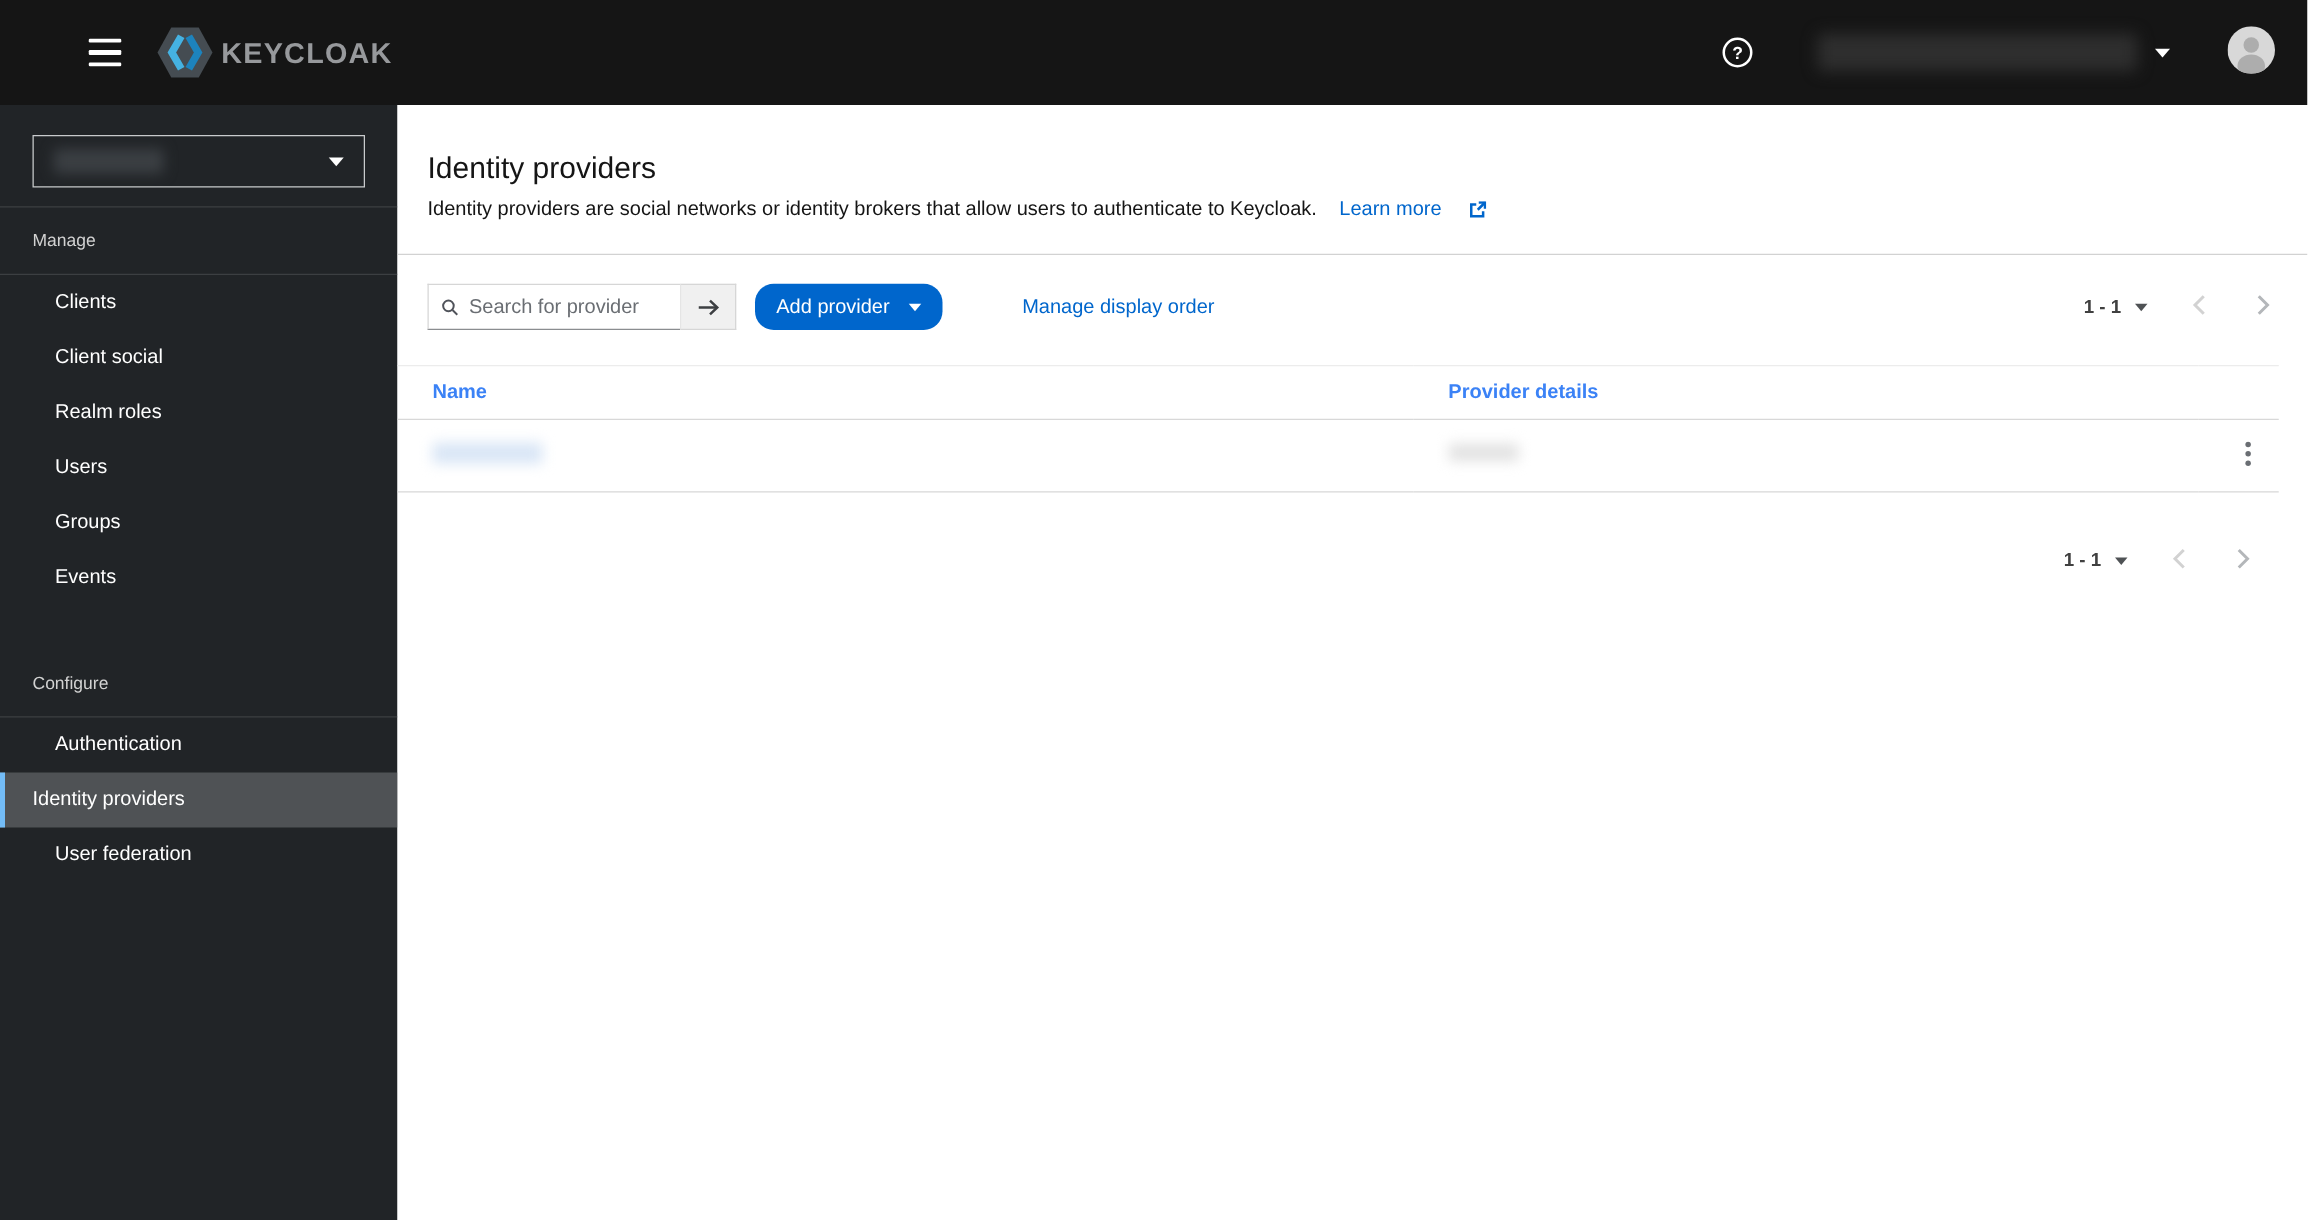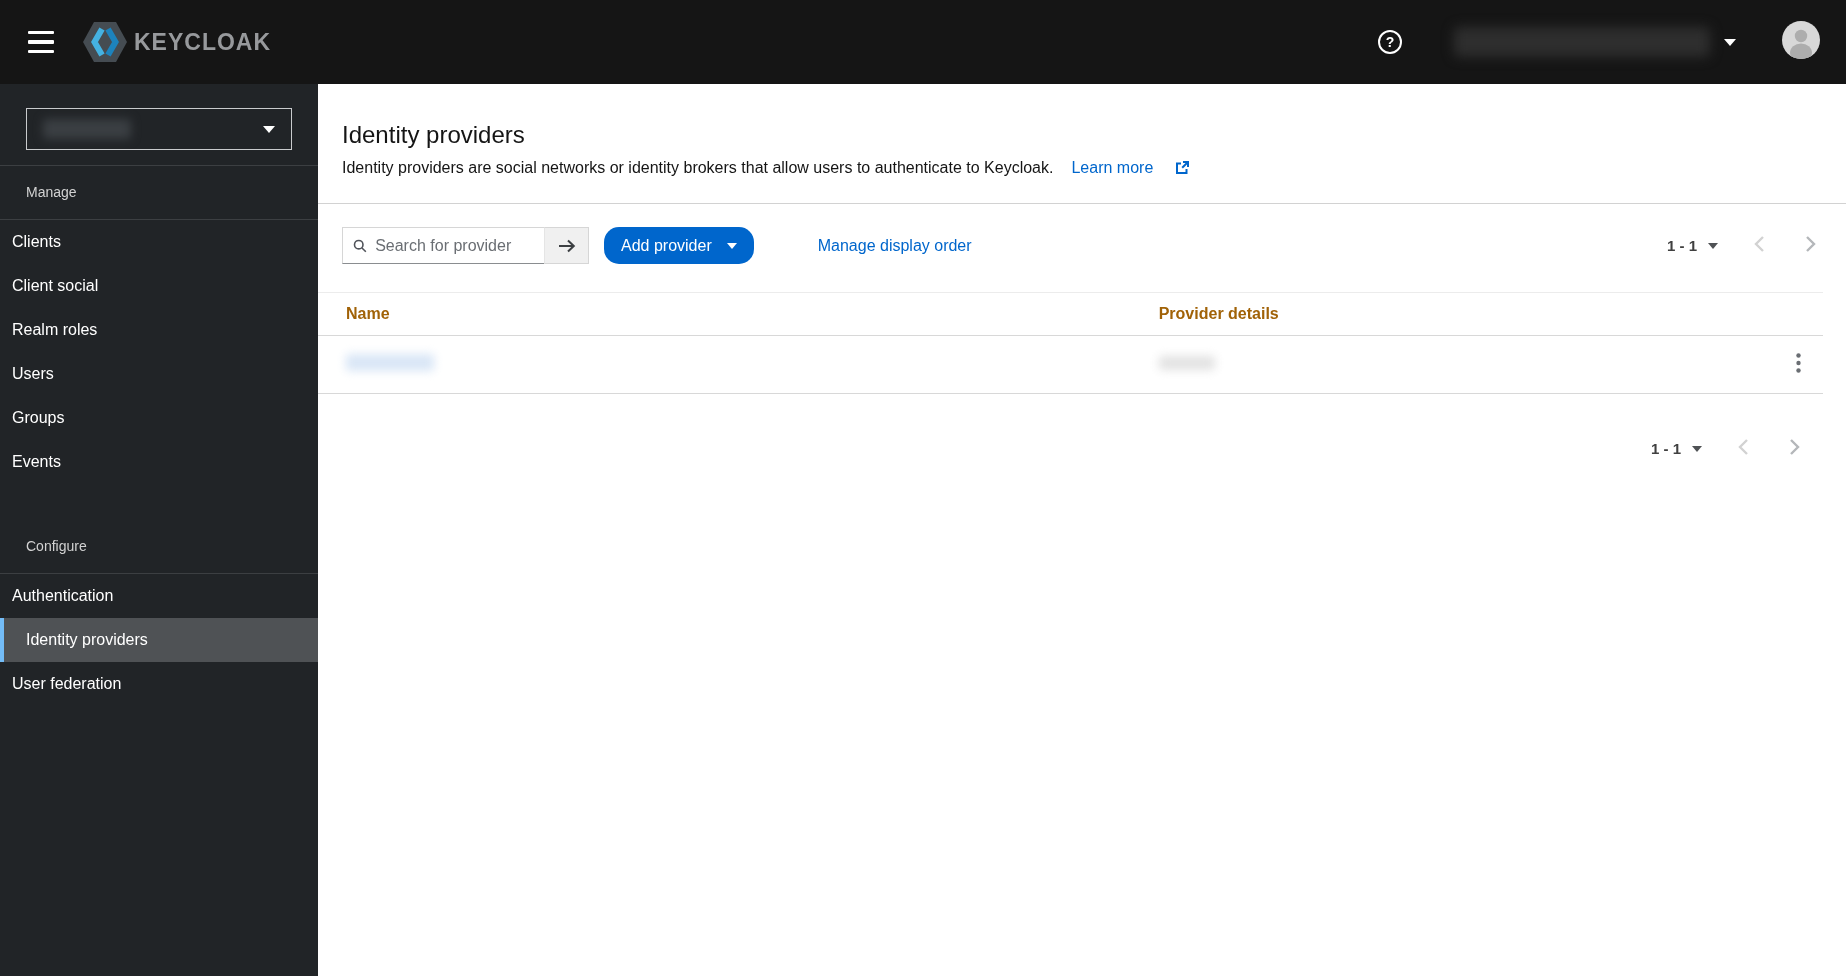--- a/index.html
+++ b/index.html
@@ -3,21 +3,21 @@
 <meta charset="utf-8">
 <style>
   * { box-sizing: border-box; }
   html,body { margin:0; padding:0; }
   body {
     width:1846px; height:976px; overflow:hidden;
     font-family:"Liberation Sans", sans-serif;
     background:#fff; color:#151515;
   }
   
-  .masthead { height:84px; background:#151515; display:flex; align-items:center; }
+  .masthead { height:84px; background:#151515; display:flex; align-items:center;padding-left:43px; }
   .hamburger { margin-left:28px; width:26px; cursor:pointer; background:none; border:none; padding:0; }
   .hamburger span { display:block; height:3.5px; background:#fff; margin:6px 0; border-radius:1px; }
   .brand { display:flex; align-items:center; margin-left:28px; gap:6px; }
   .brand-text { color:#97999c; font-size:23px; font-weight:bold; letter-spacing:1px; }
   .head-right { margin-left:auto; display:flex; align-items:center; }
   .help-btn { width:24px; height:24px; border-radius:50%; border:2px solid #fff; background:transparent;
     color:#fff; font-size:14px; font-weight:bold; display:flex; align-items:center; justify-content:center;
     cursor:pointer; padding:0; line-height:1; }
   .user-menu { display:flex; align-items:center; background:none; border:none; padding:0; cursor:pointer; }
   .user-redact { margin-left:52px; width:256px; height:30px; border-radius:5px; background:#2e2e2e; filter:blur(6px); }
@@ -28,21 +28,21 @@
   .shell { display:flex; height:892px; }
   
   .sidebar { width:318px; flex-shrink:0; background:#212427; color:#fff; }
   .realm-selector { margin:24px 26px 0; height:42px; border:1px solid #c9cbcd; display:flex;
     align-items:center; justify-content:space-between; padding:0 16px; cursor:pointer; background:transparent; width:266px; }
   .realm-redact { width:88px; height:20px; border-radius:3px; background:#3b3f43; filter:blur(5px); }
   .realm-selector .caret-down { margin-left:0; border-top-width:7px; }
   .nav-div { border:none; border-top:1px solid #3c3f42; margin:15px 0 0 0; }
   .nav-section-title { padding:18px 0 0 26px; font-size:14px; color:#d2d2d2; }
   .nav-div2 { border:none; border-top:1px solid #3c3f42; margin:19px 0 0 0; }
-  .nav-item { height:44px; display:flex; align-items:center; padding-left:12px; font-size:16px;
+  .nav-item { height:44px; display:flex; align-items:center; padding-left:44px; font-size:16px;
     color:#fff; cursor:pointer; }
   .nav-item.selected { background:#4f5255; border-left:4px solid #73bcf7; padding-left:22px; }
   .section-configure { margin-top:36px; }
   
   .main { flex:1; background:#fff; display:flex; flex-direction:column; }
   .page-header { padding:36px 24px 26px 24px; border-bottom:1px solid #d2d2d2; }
   .page-title { font-size:24px; font-weight:500; line-height:29px; margin:0; color:#151515; }
   .page-desc-row { margin-top:10px; font-size:16px; display:flex; align-items:baseline; }
   .learn-more { color:#0066cc; text-decoration:none; margin-left:18px; display:inline-flex;
     align-items:center; gap:22px; cursor:pointer; }
@@ -67,21 +67,21 @@
   .pag-menu { background:none; border:none; display:flex; align-items:center; gap:11px; cursor:pointer;
     font-size:15px; font-weight:bold; color:#404040; padding:0; font-family:"Liberation Sans", sans-serif; }
   .pag-caret { width:0; height:0; border-left:5.5px solid transparent; border-right:5.5px solid transparent;
     border-top:6px solid #4f5255; }
   .pag-nav { background:none; border:none; padding:2px; cursor:pointer; }
   .pag-prev { margin-left:34px; }
   .pag-next { margin-left:36px; }
   .pagination-bottom { justify-content:flex-end; padding-right:44px; margin-top:42px; }
   
   .providers-table { border-collapse:collapse; margin-top:28px; width:calc(100% - 23px); table-layout:fixed; }
-  .providers-table th { text-align:left; font-size:16px; font-weight:bold; color:#a16207;
+  .providers-table th { text-align:left; font-size:16px; font-weight:bold; color:#3b82f6;
     padding:12px 0 12px 28px; border-top:1px solid #ececec; border-bottom:1px solid #d8d8d8; }
   .providers-table td { padding:13px 0 13px 28px; border-bottom:1px solid #d8d8d8; }
   .col-name { width:54%; }
   .col-action { width:64px; }
   .redact-name { display:inline-block; width:88px; height:17px; border-radius:2px; background:#d9e6f6; filter:blur(5px); }
   .redact-details { display:inline-block; width:56px; height:14px; border-radius:2px; background:#e2e2e2; filter:blur(5px); }
   .action-cell { text-align:right; padding-right:16px !important; }
   .kebab-btn { background:none; border:none; padding:4px 6px; cursor:pointer; }
 </style>
 </head>

